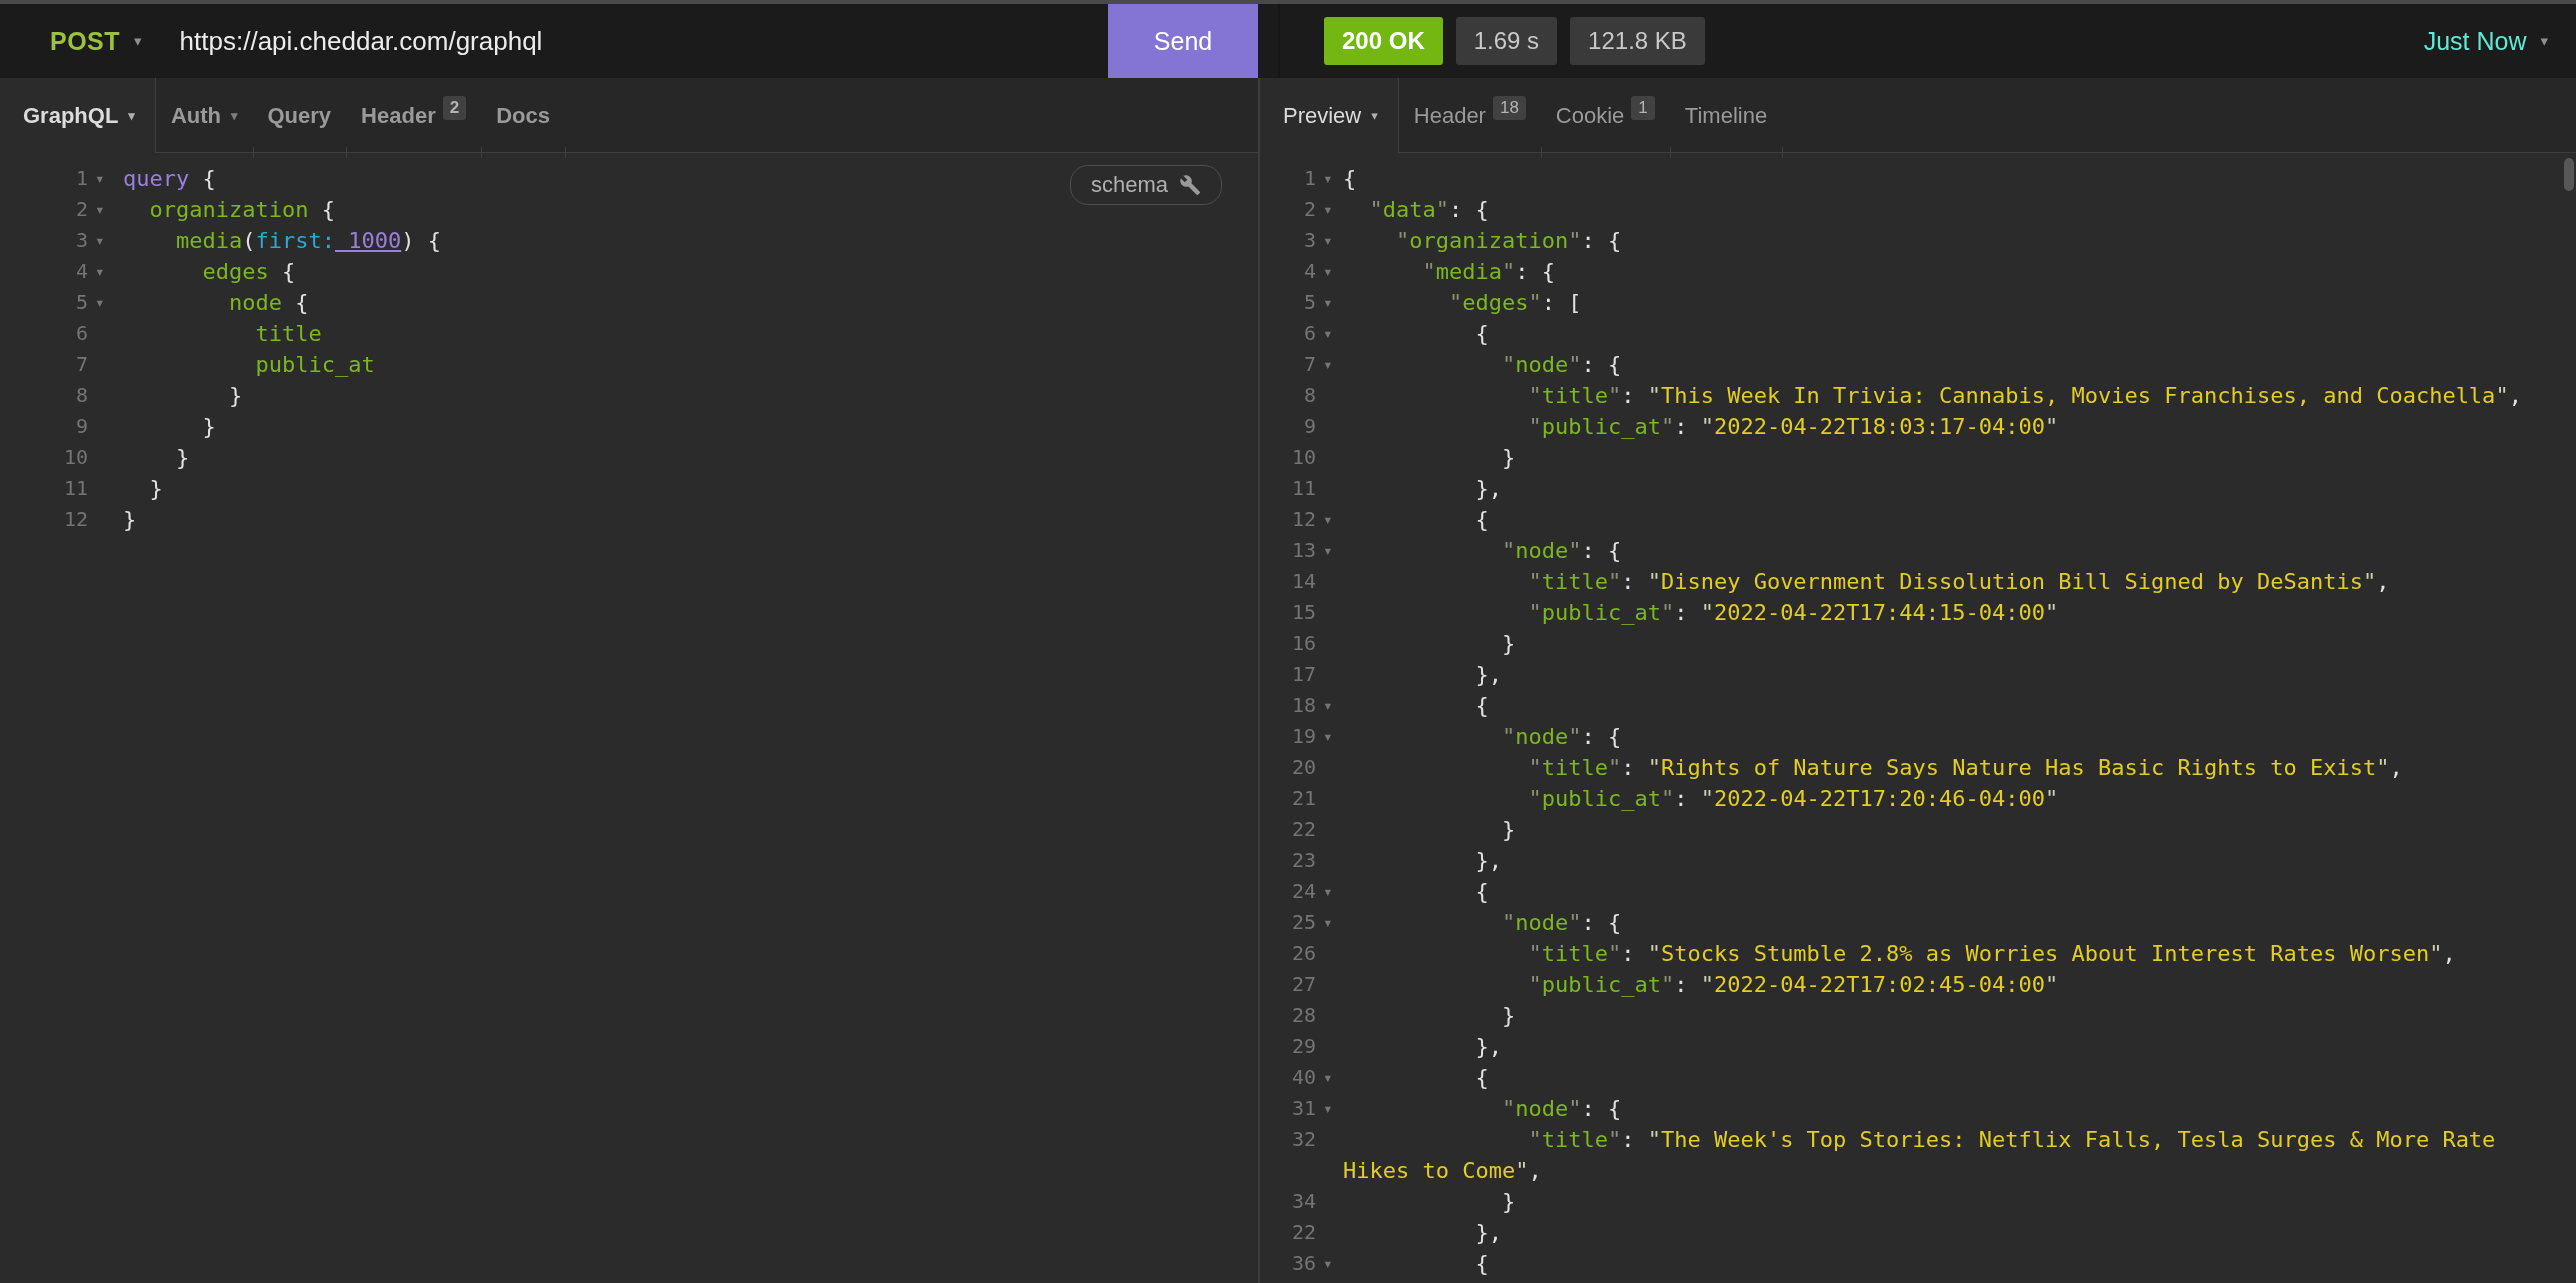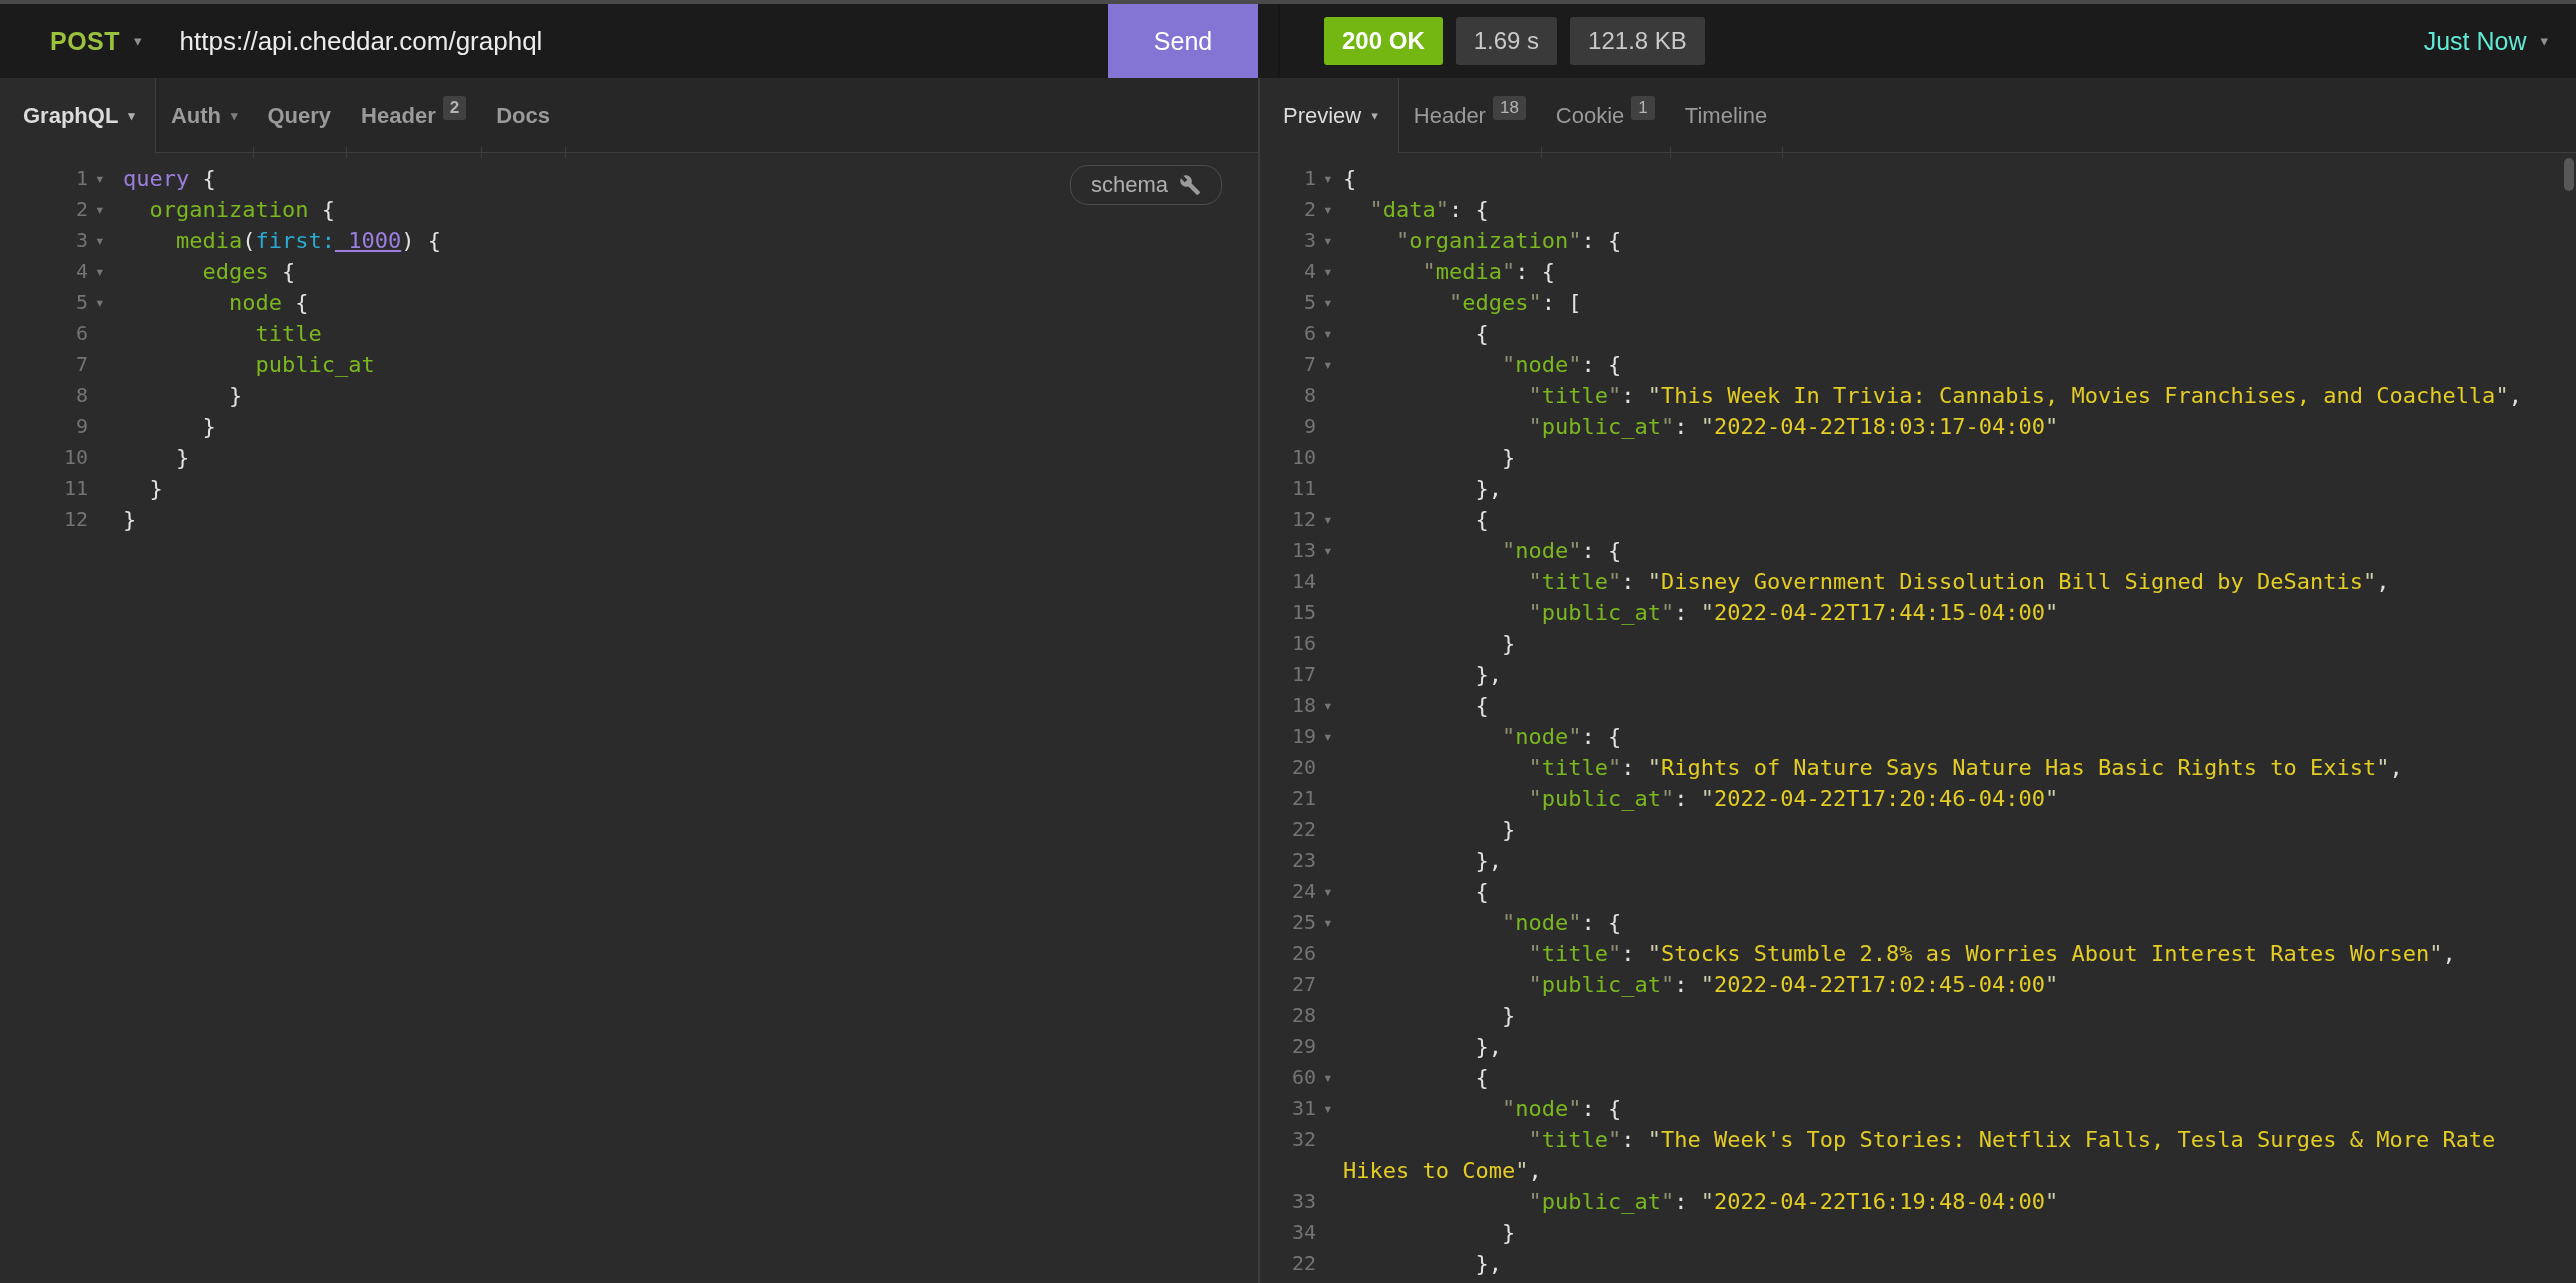--- a/index.html
+++ b/index.html
@@ -398,38 +398,33 @@
             <span class="ln">28</span>
             <span class="fold"></span>
             <span class="line-content"><span class="tk-pun">            }</span></span>
           </div>
           <div class="code-line">
             <span class="ln">29</span>
             <span class="fold"></span>
             <span class="line-content"><span class="tk-pun">          },</span></span>
           </div>
           <div class="code-line">
-            <span class="ln">60</span>
+            <span class="ln">40</span>
             <span class="fold">▾</span>
             <span class="line-content"><span class="tk-pun">          {</span></span>
           </div>
           <div class="code-line">
             <span class="ln">31</span>
             <span class="fold">▾</span>
             <span class="line-content"><span class="tk-pun">            </span><span class="tk-qk">"</span><span class="tk-key">node</span><span class="tk-qk">"</span><span class="tk-pun">: {</span></span>
           </div>
           <div class="code-line">
             <span class="ln">32</span>
             <span class="fold"></span>
             <span class="line-content"><span class="tk-pun">              </span><span class="tk-qk">"</span><span class="tk-key">title</span><span class="tk-qk">"</span><span class="tk-pun">: </span><span class="tk-qv">"</span><span class="tk-str">The Week's Top Stories: Netflix Falls, Tesla Surges &amp; More Rate Hikes to Come</span><span class="tk-qv">"</span><span class="tk-pun">,</span></span>
-          </div>
-          <div class="code-line">
-            <span class="ln">33</span>
-            <span class="fold"></span>
-            <span class="line-content"><span class="tk-pun">              </span><span class="tk-qk">"</span><span class="tk-key">public_at</span><span class="tk-qk">"</span><span class="tk-pun">: </span><span class="tk-qv">"</span><span class="tk-str">2022-04-22T16:19:48-04:00</span><span class="tk-qv">"</span></span>
           </div>
           <div class="code-line">
             <span class="ln">34</span>
             <span class="fold"></span>
             <span class="line-content"><span class="tk-pun">            }</span></span>
           </div>
           <div class="code-line">
             <span class="ln">22</span>
             <span class="fold"></span>
             <span class="line-content"><span class="tk-pun">          },</span></span>

